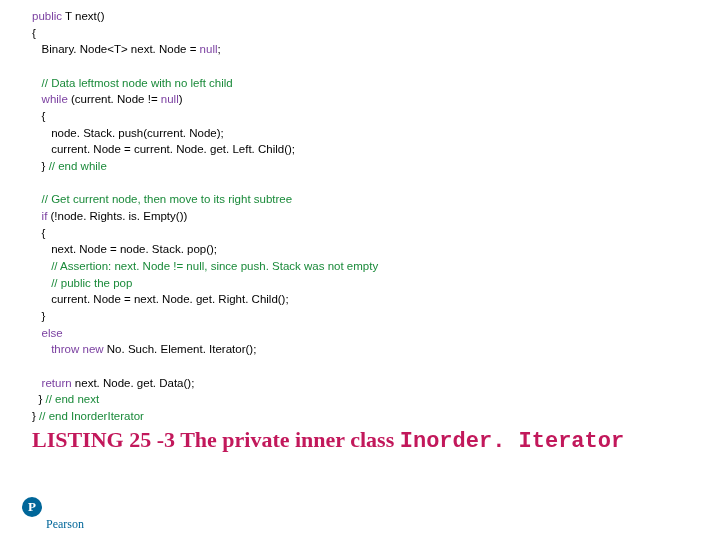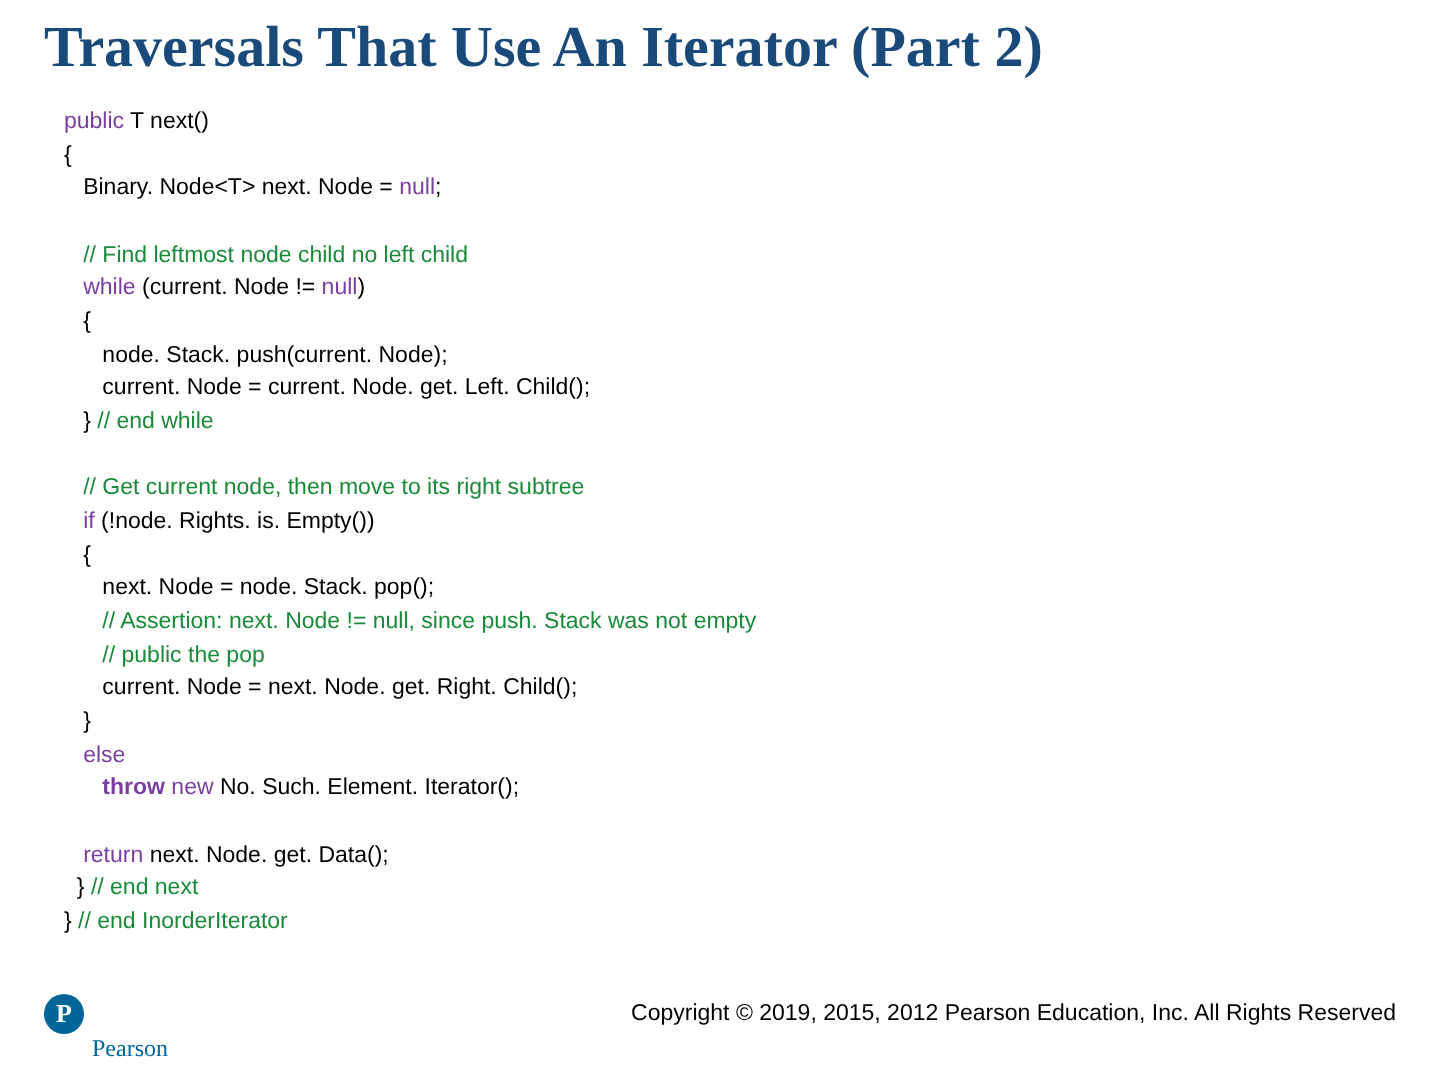--- a/index.html
+++ b/index.html
@@ -30,21 +30,21 @@
     line-height: 1.45;
     color: #000;
     padding-left: 10px;
     white-space: pre;
   }
   .kw-public { color: #7a3fa0; }
   .kw-null   { color: #7a3fa0; }
   .kw-while  { color: #7a3fa0; }
   .kw-if     { color: #7a3fa0; }
   .kw-else   { color: #7a3fa0; margin-top: 36px; }
-  .kw-throw  { color: #7a3fa0; font-weight: bold; }
+  .kw-throw  { color: #7a3fa0; }
   .kw-new    { color: #7a3fa0; }
   .kw-return { color: #7a3fa0; }
   .comment   { color: #1a8a3a; }
   .listing-caption {
     font-family: "Times New Roman", Times, serif;
     font-size: 22px;
     font-weight: bold;
     color: #c2185b;
     margin-top: 2px;
     padding-left: 10px;
@@ -89,27 +89,26 @@
     font-size: 12px;
     margin-left: 4px;
     margin-top: 36px;
   }
 </style>
 </head>
 <body>
 
 <div class="slide">
 
-  <div class="title">Traversals That Use An Iterator (Part 2)</div>
 
   <div class="code"><span class="kw-public">public</span><span> T next()</span>
 <span>{</span>
 <span>   Binary. Node&lt;T&gt; next. Node = </span><span class="kw-null">null</span><span>;</span>
 
-<span class="comment">   // Find leftmost node child no left child</span>
+<span class="comment">   // Data leftmost node with no left child</span>
 <span class="kw-while">   while</span><span> (current. Node != </span><span class="kw-null">null</span><span>)</span>
 <span>   {</span>
 <span>      node. Stack. push(current. Node);</span>
 <span>      current. Node = current. Node. get. Left. Child();</span>
 <span>   } </span><span class="comment">// end while</span>
 
 <span class="comment">   // Get current node, then move to its right subtree</span>
 <span class="kw-if">   if</span><span> (!node. Rights. is. Empty())</span>
 <span>   {</span>
 <span>      next. Node = node. Stack. pop();</span>
@@ -117,22 +116,24 @@
 <span class="comment">      // public the pop</span>
 <span>      current. Node = next. Node. get. Right. Child();</span>
 <span>   }</span>
 <span class="kw-else">   else</span>
 <span class="kw-throw">      throw</span><span class="kw-new"> new</span><span> No. Such. Element. Iterator();</span>
 
 <span class="kw-return">   return</span><span> next. Node. get. Data();</span>
 <span>  } </span><span class="comment">// end next</span>
 <span>} </span><span class="comment">// end InorderIterator</span></div>
 
+  <div class="listing-caption">
+    <span>LISTING 25 -3 The private inner class </span><span class="mono">Inorder. Iterator</span>
+  </div>
 
   <div class="footer">
     <div class="logo-wrap">
       <div class="logo-circle">P</div>
       <div class="logo-text">Pearson</div>
     </div>
-    <div class="copyright">Copyright © 2019, 2015, 2012 Pearson Education, Inc. All Rights Reserved</div>
   </div>
 
 </div>
 
 </body></html>

